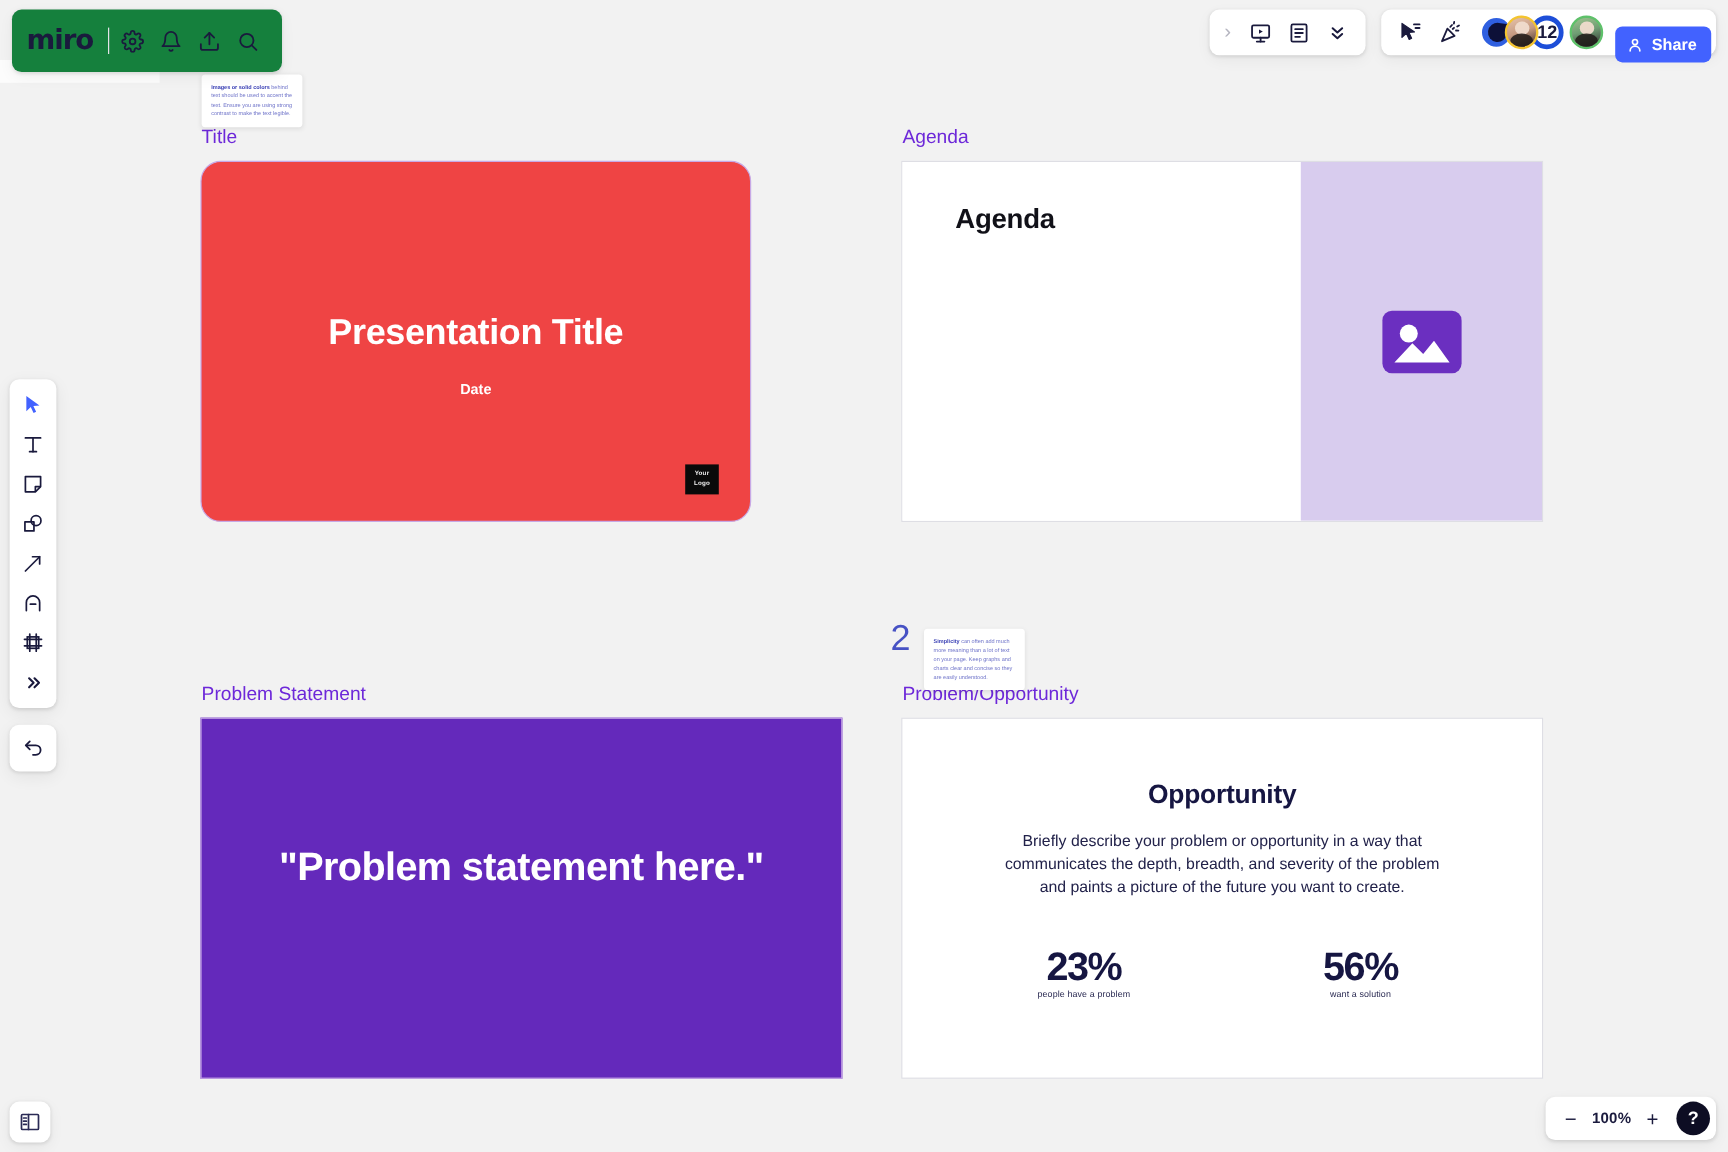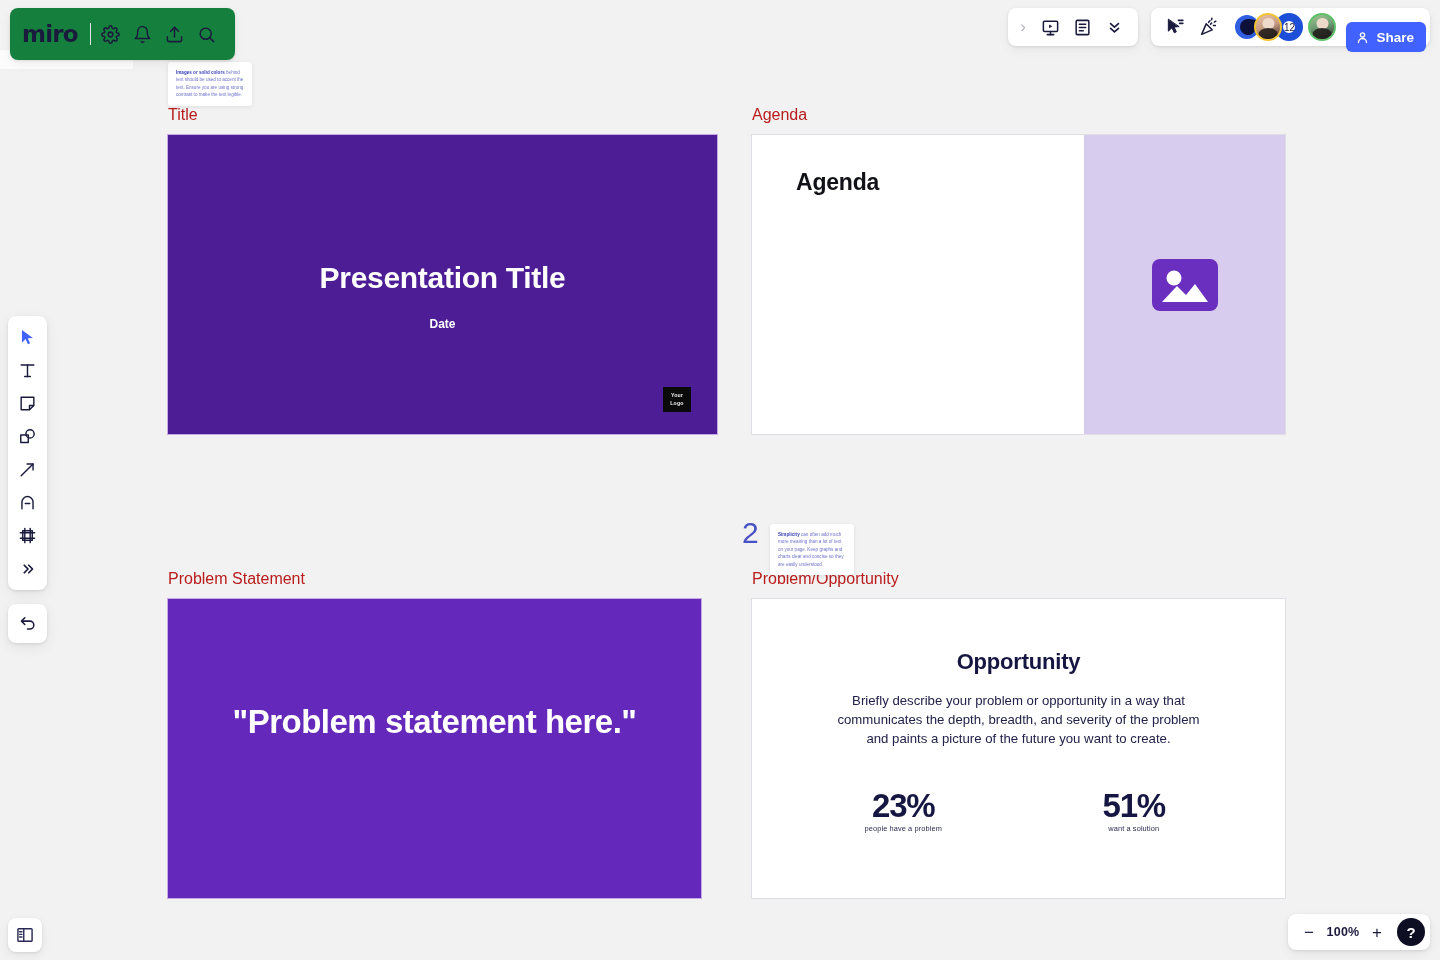--- a/index.html
+++ b/index.html
@@ -153,28 +153,28 @@
     left: 50%; bottom: -6%;
     width: 78%; height: 52%;
     transform: translateX(-50%);
     border-radius: 50% 50% 0 0;
     background: rgba(30,26,24,0.85);
   }
   .av-count {
     width: 28px;
     height: 28px;
     border-radius: 50%;
-    border: 8px solid #1d4ed8;
+    border: 4px solid #1d4ed8;
     background: #ffffff;
     margin-left: -7px;
     display: flex;
     align-items: center;
     justify-content: center;
-    font-size: 10px;
-    font-weight: 400;
+    font-size: 15px;
+    font-weight: 700;
     color: #1a1a3d;
     cursor: pointer;
     flex: none;
   }
 
   .share-btn {
     height: 30px;
     background: #4262ff;
     color: #ffffff;
     border: none;
@@ -298,40 +298,41 @@
     font-size: 15px;
     font-weight: 700;
     cursor: pointer;
     margin-left: 5px;
   }
 
   
   .frame-label {
     position: absolute;
     font-size: 16px;
-    color: #b91c1c;
+    color: #6d28d9;
     font-family: "Liberation Sans", sans-serif;
     white-space: nowrap;
     cursor: pointer;
     text-align: center;
   }
   .frame {
     position: absolute;
     background: #ffffff;
     border: 1px solid #dedee4;
     overflow: hidden;
     cursor: default;
   }
 
   
   #frame-title {
     left: 167px; top: 134px;
-    width: 551px; height: 301px;
-    background: #4c1d95;
+    width: 459px; height: 301px;
+    background: #ef4444;
     border-color: #c7a9e6;
+    border-radius: 17px;
   }
   .slide-title-main {
     position: absolute;
     left: 0; right: 0;
     top: 126px;
     text-align: center;
     color: #ffffff;
     font-size: 30px;
     font-weight: 700;
     letter-spacing: -0.3px;
@@ -563,21 +564,21 @@
 
     <div class="frame" id="frame-opportunity">
       <div class="opp-h">Opportunity</div>
       <div class="opp-body">Briefly describe your problem or opportunity in a way that communicates the depth, breadth, and severity of the problem and paints a picture of the future you want to create.</div>
       <div class="opp-stats">
         <div class="stat">
           <div class="stat-value">23%</div>
           <div class="stat-label">people have a problem</div>
         </div>
         <div class="stat">
-          <div class="stat-value">51%</div>
+          <div class="stat-value">56%</div>
           <div class="stat-label">want a solution</div>
         </div>
       </div>
     </div>
 
     <div class="tip-card" id="tip-1">
       <div class="tip-text">
         <b>Images or solid colors</b><span> behind text should be used to accent the text. Ensure you are using strong contrast to make the text legible.</span>
       </div>
     </div>

